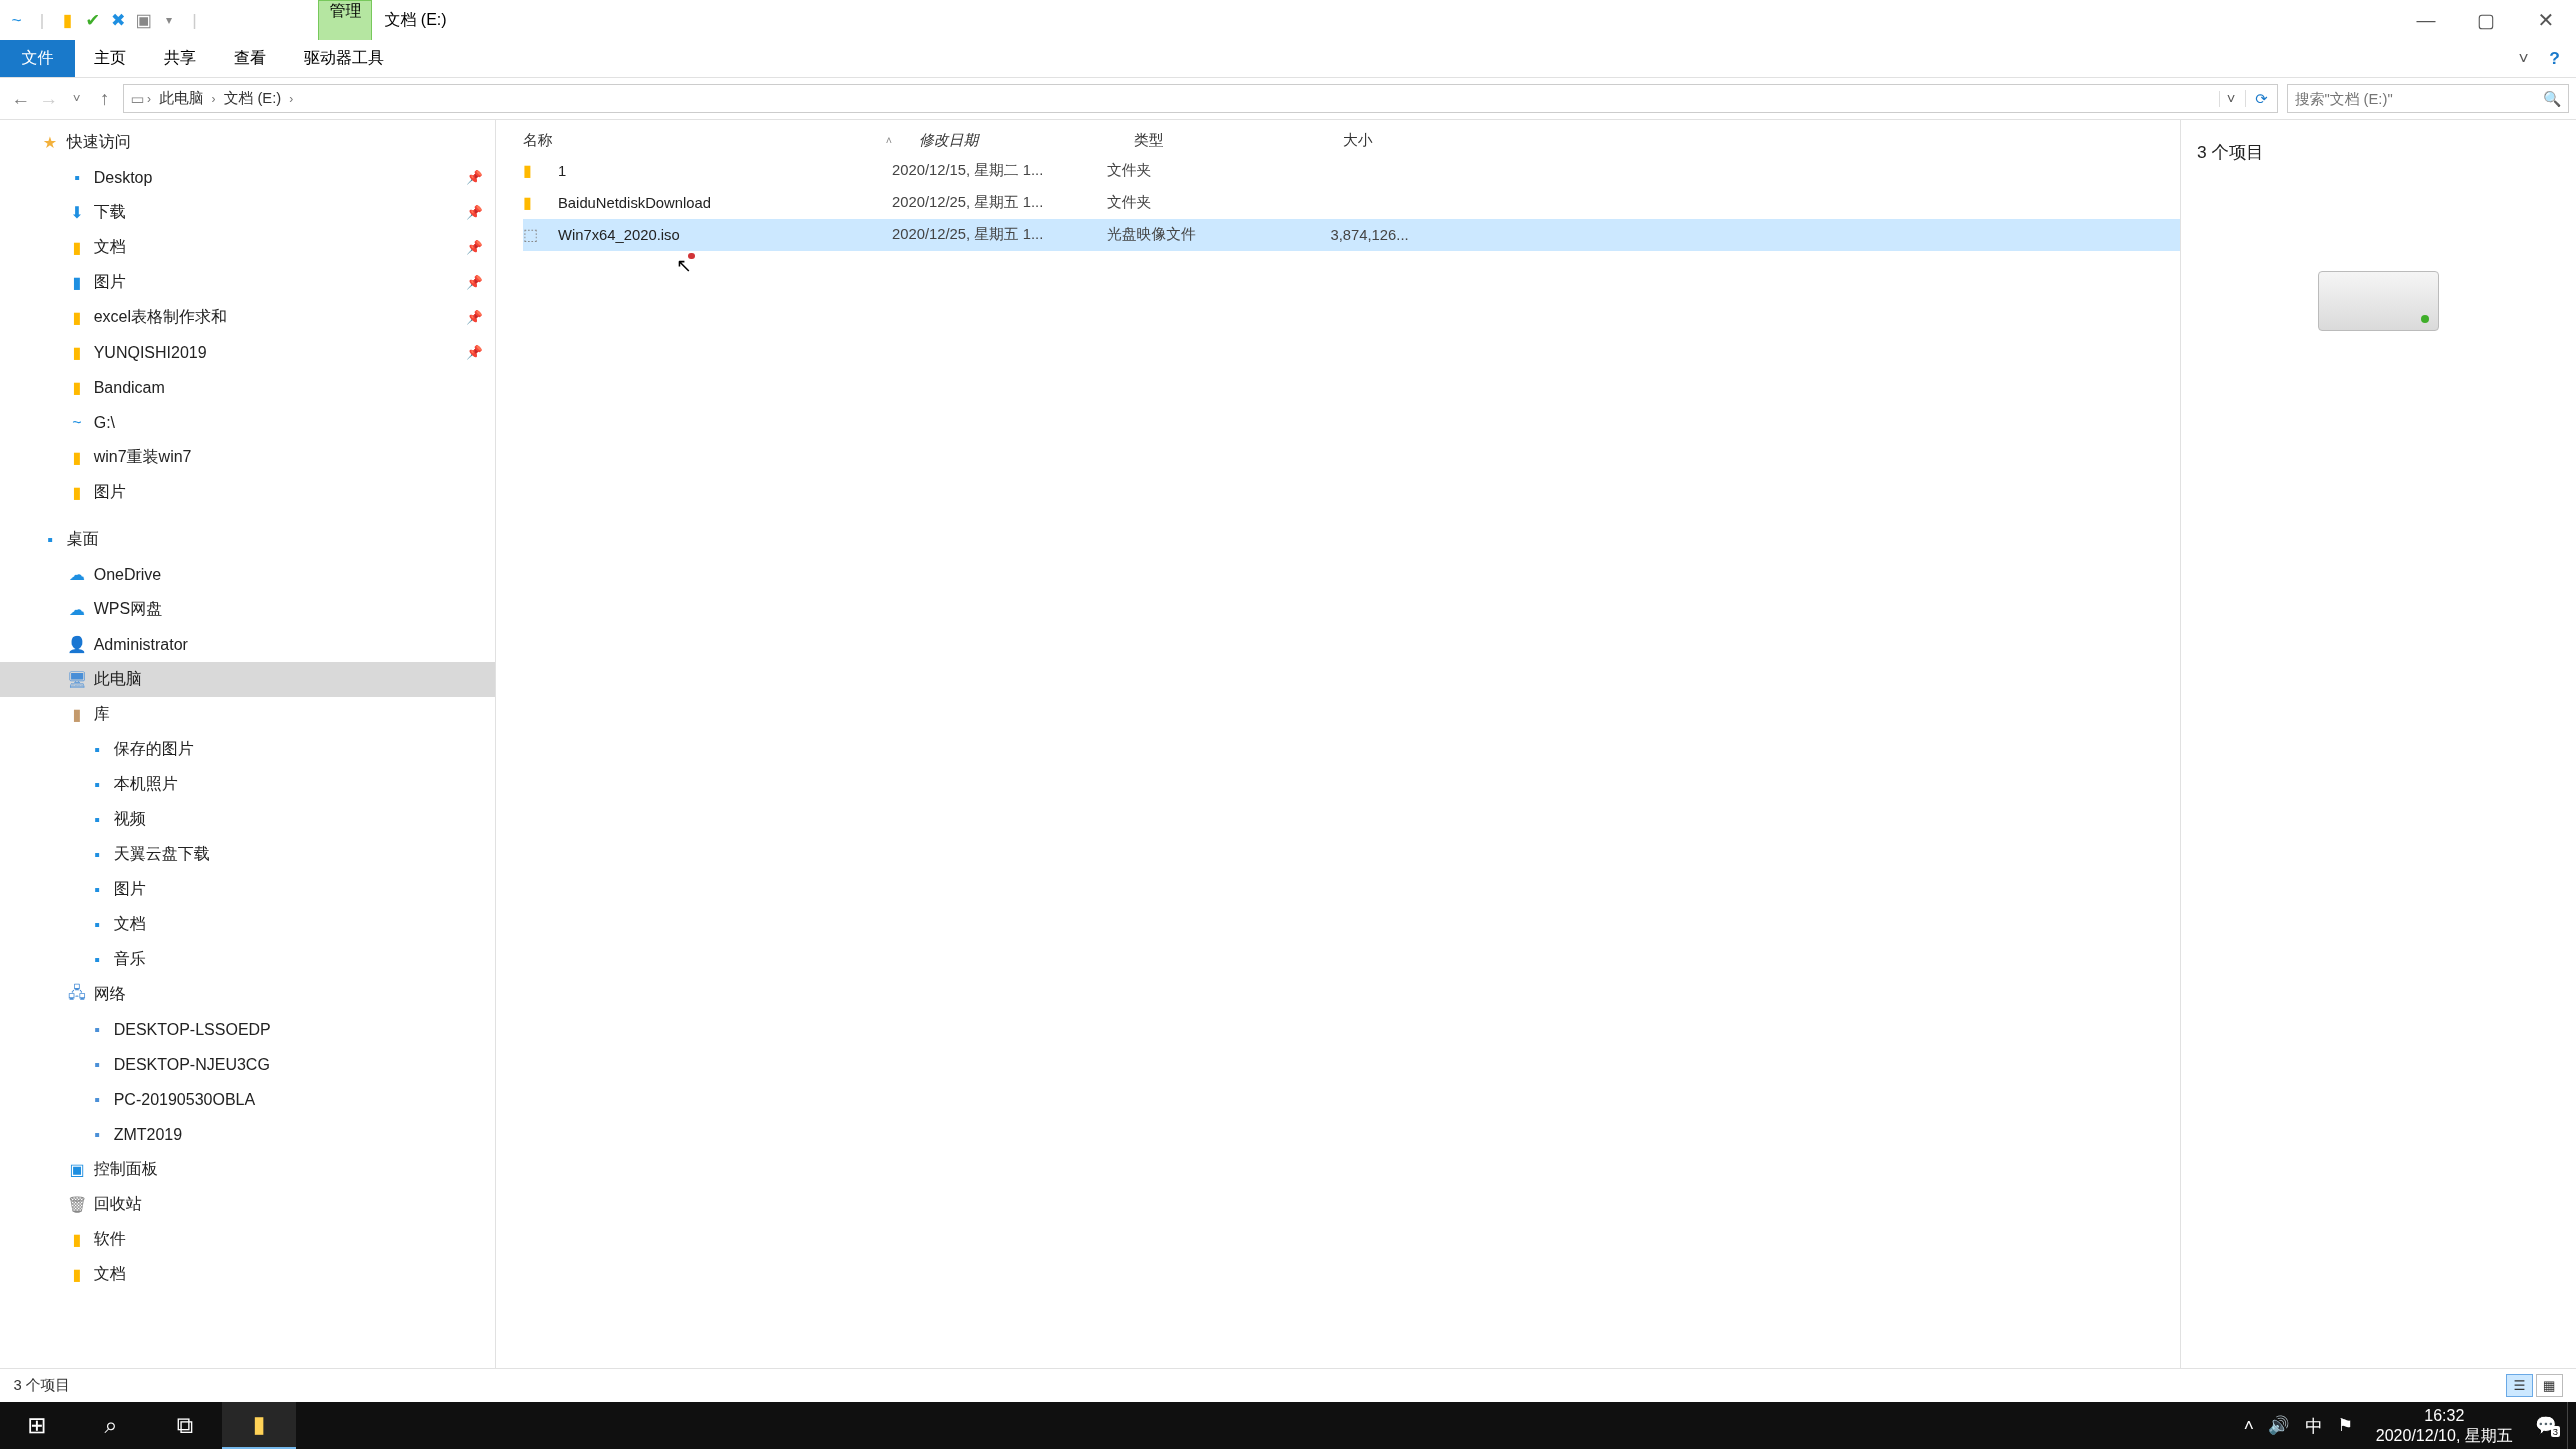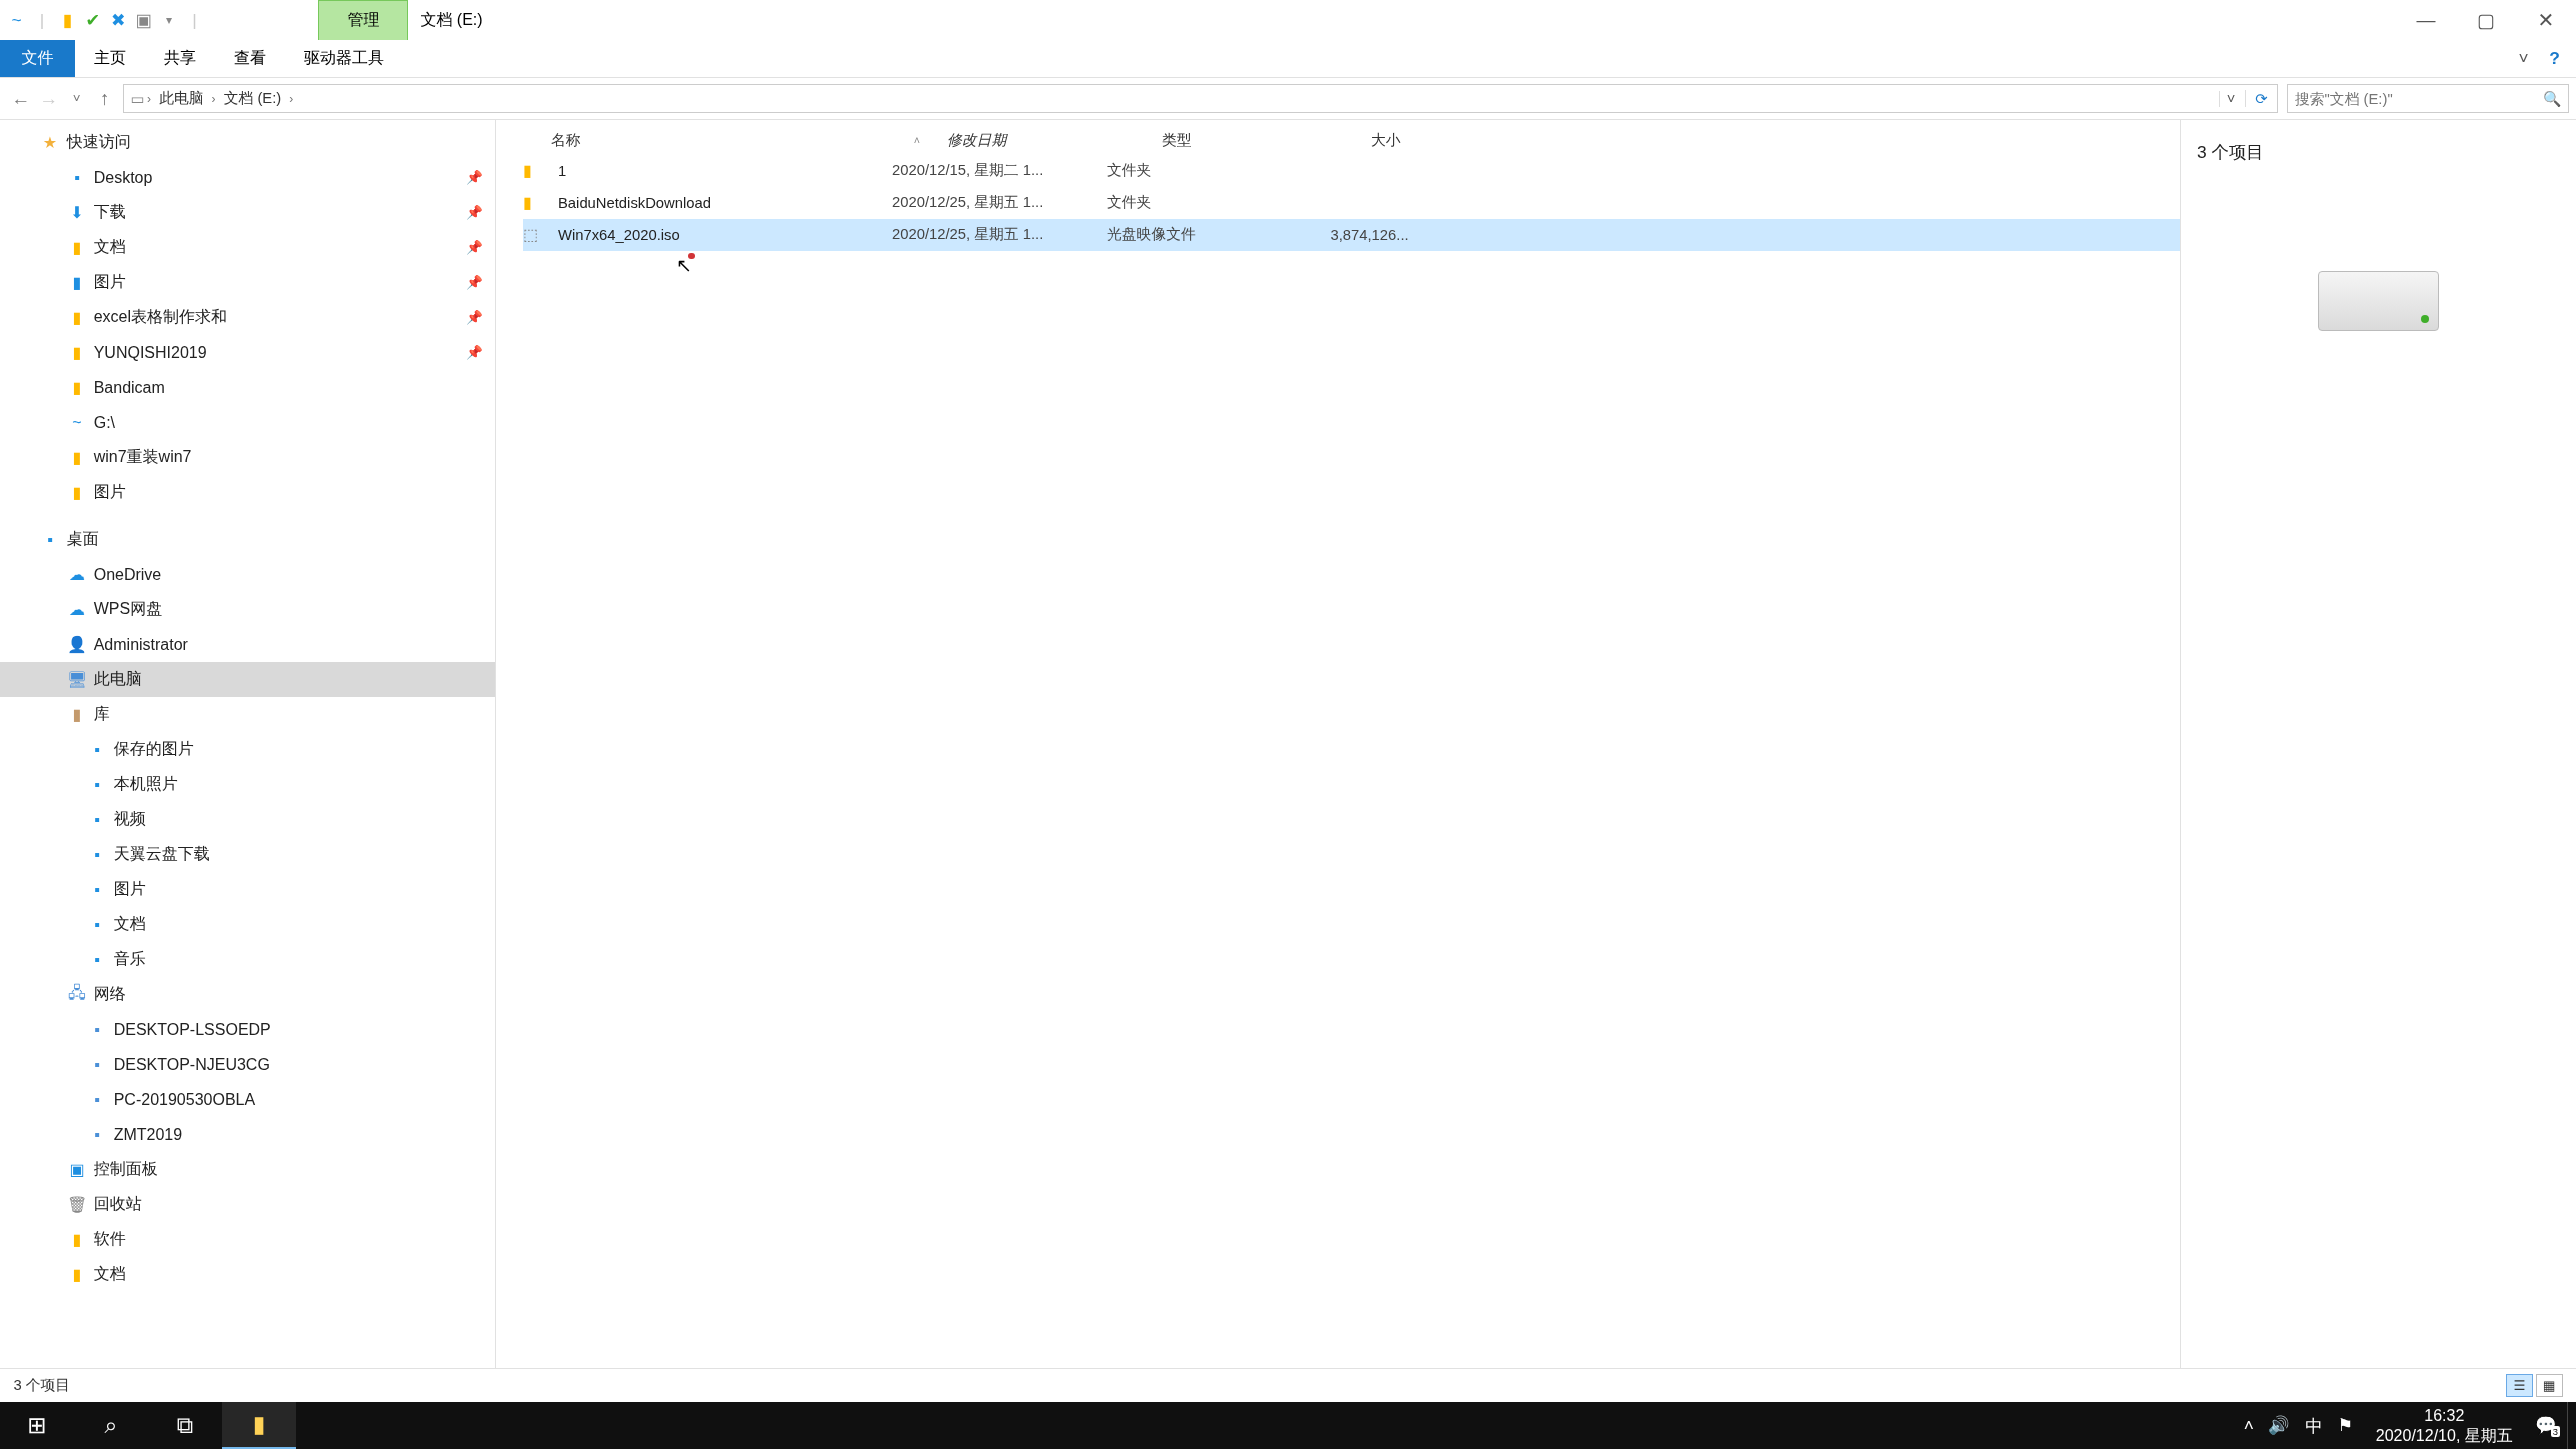--- a/index.html
+++ b/index.html
@@ -3,21 +3,21 @@
 <meta charset="utf-8">
 <style>
 * { margin: 0; padding: 0; box-sizing: border-box; font-family: "Microsoft YaHei", "Segoe UI", sans-serif; }
 html, body { width: 2576px; height: 1449px; overflow: hidden; background: #fff; }
 body { transform-origin: 0 0; }
 
 
 .titlebar { height: 40px; display: flex; align-items: stretch; background: #fff; border-bottom: 0; }
 .titlebar .qat { display: flex; align-items: center; padding-left: 6.7px; gap: 5.4px; }
 .titlebar .qat .qicon { width: 20px; height: 20px; display: flex; align-items: center; justify-content: center; font-size: 17.4px; }
-.titlebar .ribbon-tab { display: flex; align-items: center; justify-content: center; padding: 0 28px; font-size: 16px; }
+.titlebar .ribbon-tab { display: flex; align-items: flex-start; justify-content: center; padding: 0 10px; font-size: 16px; }
 .titlebar .ribbon-tab.mgmt { background: #B5E6A1; border:0.7px solid #77c85b; border-bottom:none; margin-left:114px;}
 .titlebar .ribbon-title { display:flex; align-items:center; padding-left:12px; font-size:16px;}
 .titlebar .spacer { flex: 1; }
 .titlebar .winbtn { width: 60px; display: flex; align-items: center; justify-content: center; font-size: 19px; color:#555;}
 .titlebar .winbtn:last-child{ font-size:20px; }
 
 
 .menubar { height: 38px; display: flex; align-items: stretch; background:#fff; border-bottom:0.7px solid #e1e1e1;}
 .menubar .tab { display:flex; align-items:center; justify-content:center; padding:0 19px; font-size:16px; color:#000;}
 .menubar .tab.file { background:#1979CA; color:#fff; padding:0 21.5px;}
@@ -48,21 +48,21 @@
 .sidebar .node.pin .pinicon{ margin-left:auto; color:#888; font-size:13.4px;}
 .sidebar .node.d1{ padding-left:40px;}
 .sidebar .node.d2{ padding-left:67px;}
 .sidebar .node.sel{ background:#D9D9D9;}
 .sidebar .node .ico{ width:20px; text-align:center; font-size:16px;}
 .sidebar .gap{ height:12px;}
 
 .filepane{ flex:1; display:flex; }
 .listview{ flex:1; padding:5.4px 0 0 27px;}
 .listview .cols{ display:flex; height:29.5px; align-items:center; font-size:14.8px; color:#333; border-bottom:0;}
-.listview .cols .c-name{ width:396px; display:flex; align-items:center; gap:148px;margin-left:28px;}
+.listview .cols .c-name{ width:396px; display:flex; align-items:center; gap:148px;}
 .listview .cols .c-name .sort{ color:#888; font-size:10.7px; margin-left:auto; margin-right:27px;}
 .listview .cols .c-date{ width:215px;font-style:italic;}
 .listview .cols .c-type{ width:181px;}
 .listview .cols .c-size{ width:134px; text-align:left;margin-left:28px;}
 .listview .row{ display:flex; height:32px; align-items:center; font-size:14.8px; color:#222;}
 .listview .row.sel{ background:#CCE8FF;}
 .listview .row .ico{ width:27px; text-align:left; font-size:16px;}
 .listview .row .c-name{ width:369px; display:flex; align-items:center; gap:8px;}
 .listview .row .c-date{ width:215px; color:#444;}
 .listview .row .c-type{ width:181px; color:#444;}

